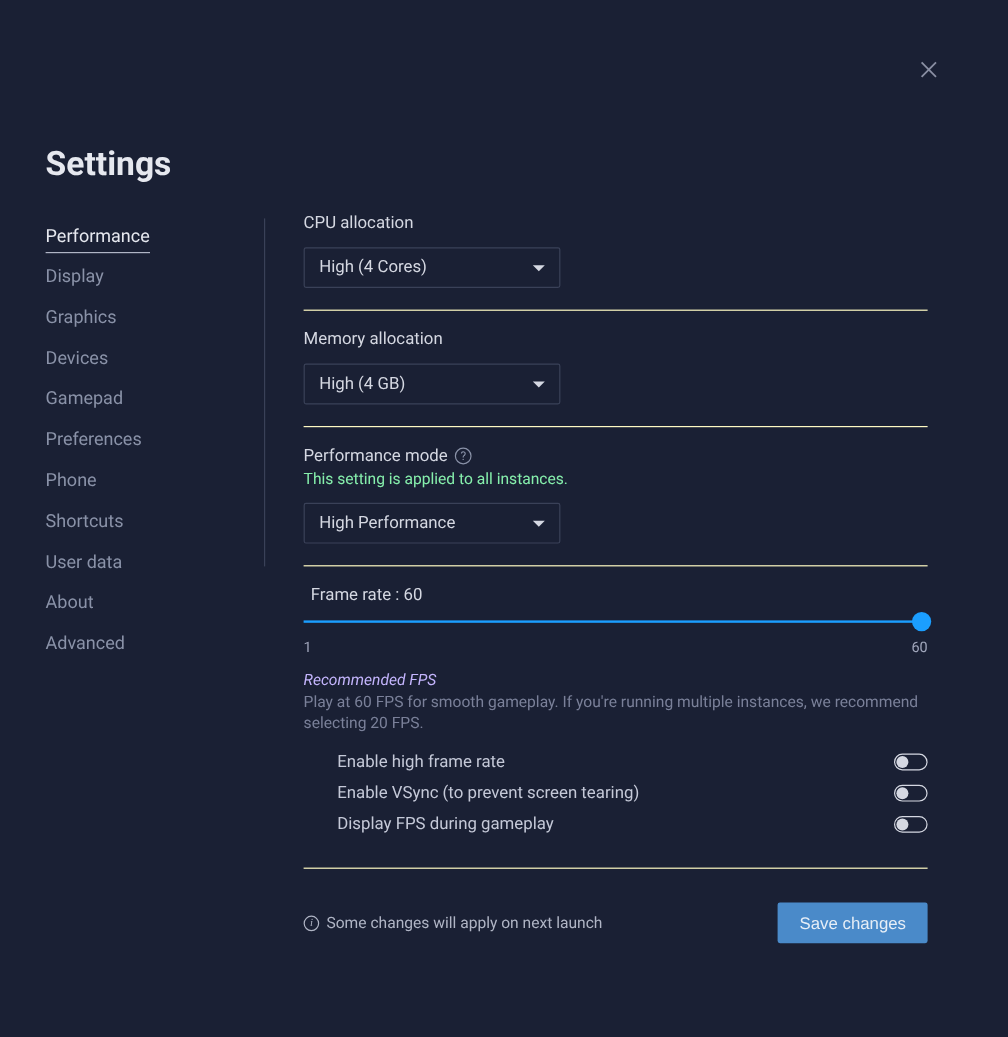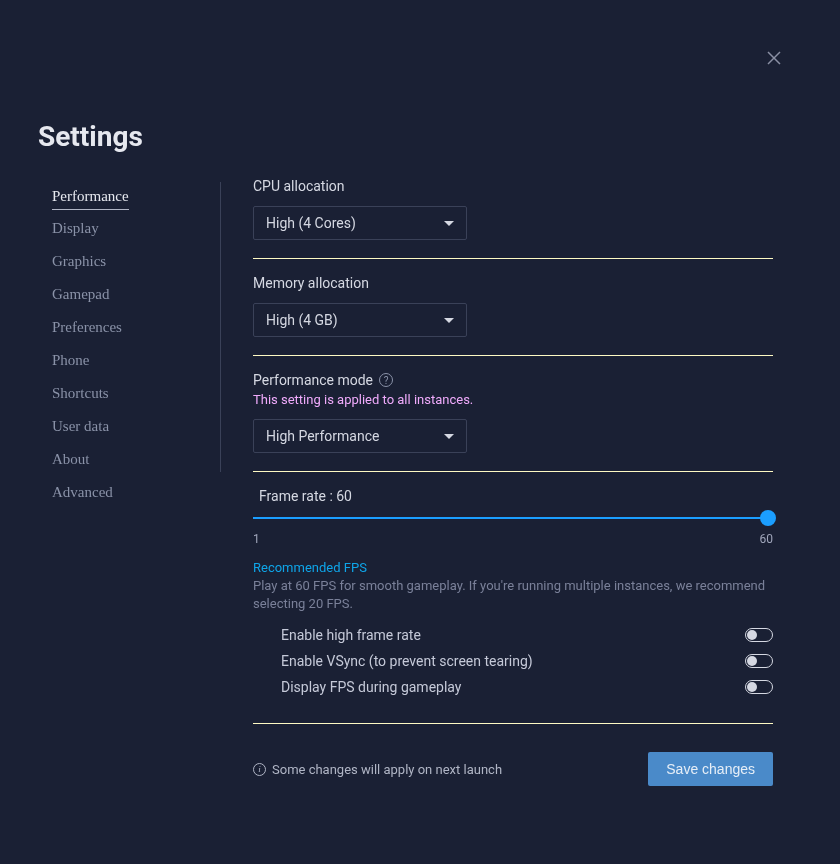--- a/index.html
+++ b/index.html
@@ -27,23 +27,22 @@
       top: 120px;
       left: 38px;
       font-size: 28px;
       font-weight: 700;
       color: #e6e8ef;
       text-align: right;
     }
     .sidebar {
       position: absolute;
       top: 182px;
-      left: 52px;
+      left: 38px;
       width: 180px;
-      font-family: Liberation Serif, serif;
     }
     .sidebar-item {
       padding: 6px 0;
       font-size: 15px;
       color: #8a92a8;
       cursor: pointer;
       margin-bottom: 4px;
     }
     .sidebar-item.active {
       color: #e6e8ef;
@@ -74,21 +73,21 @@
     .section-label {
       font-size: 14px;
       color: #d5d8e2;
       margin-bottom: 12px;
       display: flex;
       align-items: center;
       gap: 6px;
     }
     .section-sublabel {
       font-size: 13px;
-      color: #f0abfc;
+      color: #86efac;
       margin-top: -8px;
       margin-bottom: 12px;
     }
     .dropdown {
       display: flex;
       align-items: center;
       justify-content: space-between;
       width: 214px;
       height: 34px;
       border: 1px solid #3a4158;
@@ -145,22 +144,23 @@
     }
     .slider-bounds {
       display: flex;
       justify-content: space-between;
       font-size: 12px;
       color: #a0a6bb;
       margin-bottom: 14px;
     }
     .rec-title {
       font-size: 13px;
-      color: #0ea5e9;
+      color: #c4b5fd;
       margin-bottom: 2px;
+      font-style: italic;
     }
     .rec-body {
       font-size: 13px;
       color: #7a8099;
       line-height: 1.4;
       margin-bottom: 14px;
     }
     .toggle-row {
       display: flex;
       justify-content: space-between;
@@ -234,20 +234,21 @@
     <line x1="14" y1="2" x2="2" y2="14" stroke="currentColor" stroke-width="1.5"></line>
   </svg>
 </div>
 
 <h1 class="page-title">Settings</h1>
 
 <nav class="sidebar">
   <div class="sidebar-item active">Performance</div>
   <div class="sidebar-item">Display</div>
   <div class="sidebar-item">Graphics</div>
+  <div class="sidebar-item">Devices</div>
   <div class="sidebar-item">Gamepad</div>
   <div class="sidebar-item">Preferences</div>
   <div class="sidebar-item">Phone</div>
   <div class="sidebar-item">Shortcuts</div>
   <div class="sidebar-item">User data</div>
   <div class="sidebar-item">About</div>
   <div class="sidebar-item">Advanced</div>
 </nav>
 
 <div class="divider"></div>

